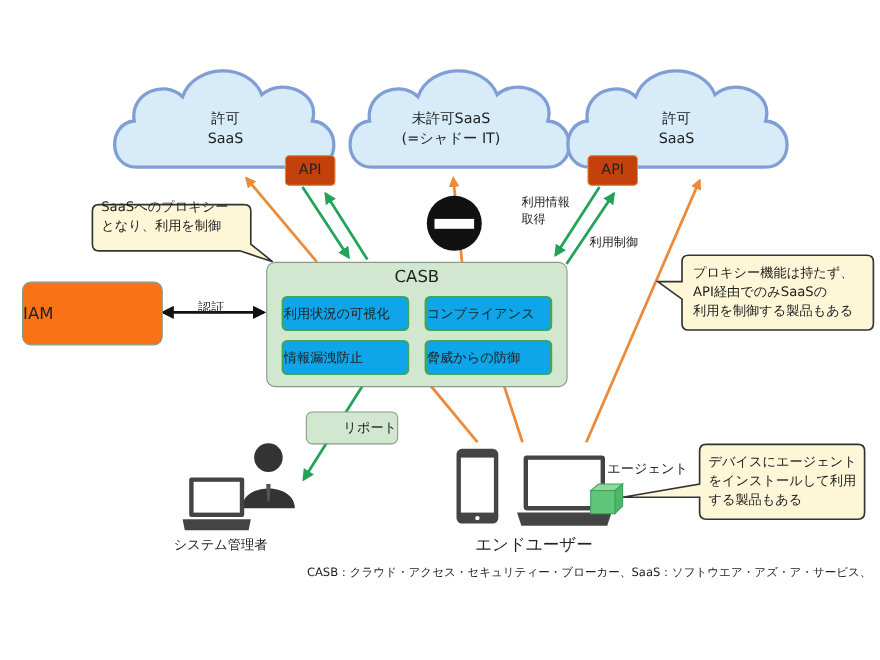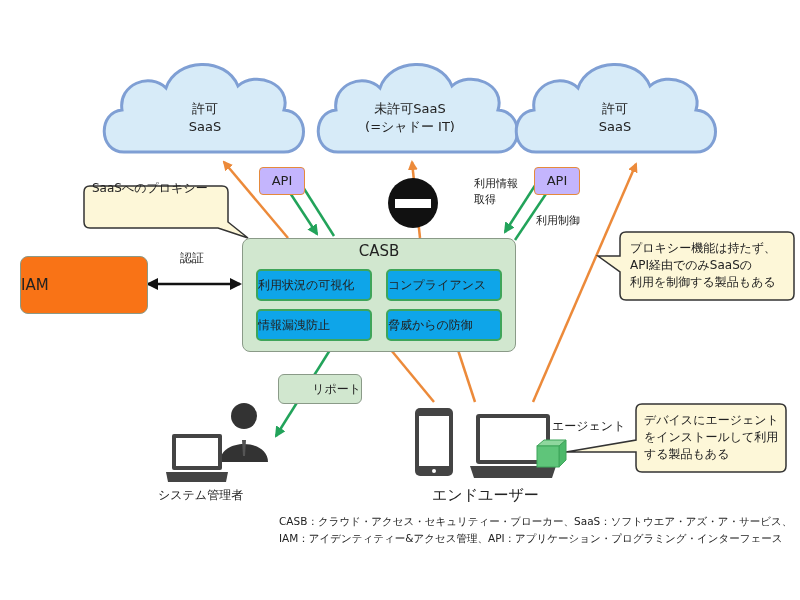--- a/index.html
+++ b/index.html
@@ -1,21 +1,21 @@
 <!DOCTYPE html>
 <html><head>
 <meta charset="utf-8">
 <style>
   html, body { margin:0; padding:0; background:#ffffff; }
   body { width:800px; height:600px; position:relative; overflow:hidden;
          font-family:"DejaVu Sans","Liberation Sans",sans-serif; color:#222; }
   #diagram { position:absolute; left:0; top:0; }
   .cloud-label { position:absolute; text-align:center; font-size:13px; line-height:18px; color:#222; }
-  .api-box { position:absolute; width:44px; height:26px; background:#c4b5fd; border:1.5px solid #e58a3c;
-             border-radius:4px; font-size:13px; line-height:26px; text-align:center; color:#222;margin-top:26px; }
+  .api-box { position:absolute; width:44px; height:26px; background:#c2410c; border:1.5px solid #e58a3c;
+             border-radius:4px; font-size:13px; line-height:26px; text-align:center; color:#222; }
   .casb { position:absolute; left:242px; top:238px; width:272px; height:112px; background:#d1e7cf;
           border:1.5px solid #8a9a88; border-radius:8px; }
   .casb-title { position:absolute; left:0; right:0; top:3px; text-align:center; font-size:15px; color:#222; }
   .func { position:absolute; width:112px; height:28px; background:#0ea5e9; border:2px solid #3fa55a;
           border-radius:5px; font-size:12px; line-height:28px; text-align:left; color:#222; }
   .iam { position:absolute; left:20px; top:256px; width:126px; height:56px; background:#f97316;
          border:1.5px solid #8a9a88; border-radius:8px; font-size:15px; line-height:56px; text-align:left; }
   .report { position:absolute; left:278px; top:374px; width:82px; height:28px; background:#d1e7cf;
             border:1.5px solid #8a9a88; border-radius:6px; font-size:12px; line-height:28px; text-align:right; }
   .callout-text { position:absolute; font-size:12px; line-height:17px; color:#222; }
@@ -132,26 +132,27 @@
 
 <div class="casb">
   <div class="casb-title">CASB</div>
   <div class="func" style="left:13px;top:30px;">利用状況の可視化</div>
   <div class="func" style="left:143px;top:30px;">コンプライアンス</div>
   <div class="func" style="left:13px;top:70px;">情報漏洩防止</div>
   <div class="func" style="left:143px;top:70px;">脅威からの防御</div>
 </div>
 
 <div class="iam">IAM</div>
-<div class="lbl" style="left:180px;top:250px;font-size:12px;">認証</div>
+<div class="lbl" style="left:180px;top:272px;font-size:12px;">認証</div>
 
 <div class="report">リポート</div>
 
 <div class="callout-text" style="left:92px;top:180px;">
   <div>SaaSへのプロキシー</div>
+  <div>となり、利用を制御</div>
 </div>
 <div class="callout-text" style="left:630px;top:240px;">
   <div>プロキシー機能は持たず、</div>
   <div>API経由でのみSaaSの</div>
   <div>利用を制御する製品もある</div>
 </div>
 <div class="callout-text" style="left:644px;top:412px;">
   <div>デバイスにエージェント</div>
   <div>をインストールして利用</div>
   <div>する製品もある</div>
@@ -161,14 +162,13 @@
   <div>利用情報</div>
   <div>取得</div>
 </div>
 <div class="lbl" style="left:536px;top:213px;">利用制御</div>
 <div class="lbl" style="left:158px;top:487px;font-size:12px;">システム管理者</div>
 <div class="lbl" style="left:432px;top:487px;font-size:15px;">エンドユーザー</div>
 <div class="lbl" style="left:552px;top:418px;font-size:12px;text-align:center;">エージェント</div>
 
 <div class="footnote">
   <div>CASB：クラウド・アクセス・セキュリティー・ブローカー、SaaS：ソフトウエア・アズ・ア・サービス、</div>
-  <div>IAM：アイデンティティー&amp;アクセス管理、API：アプリケーション・プログラミング・インターフェース</div>
 </div>
 
 </body></html>

